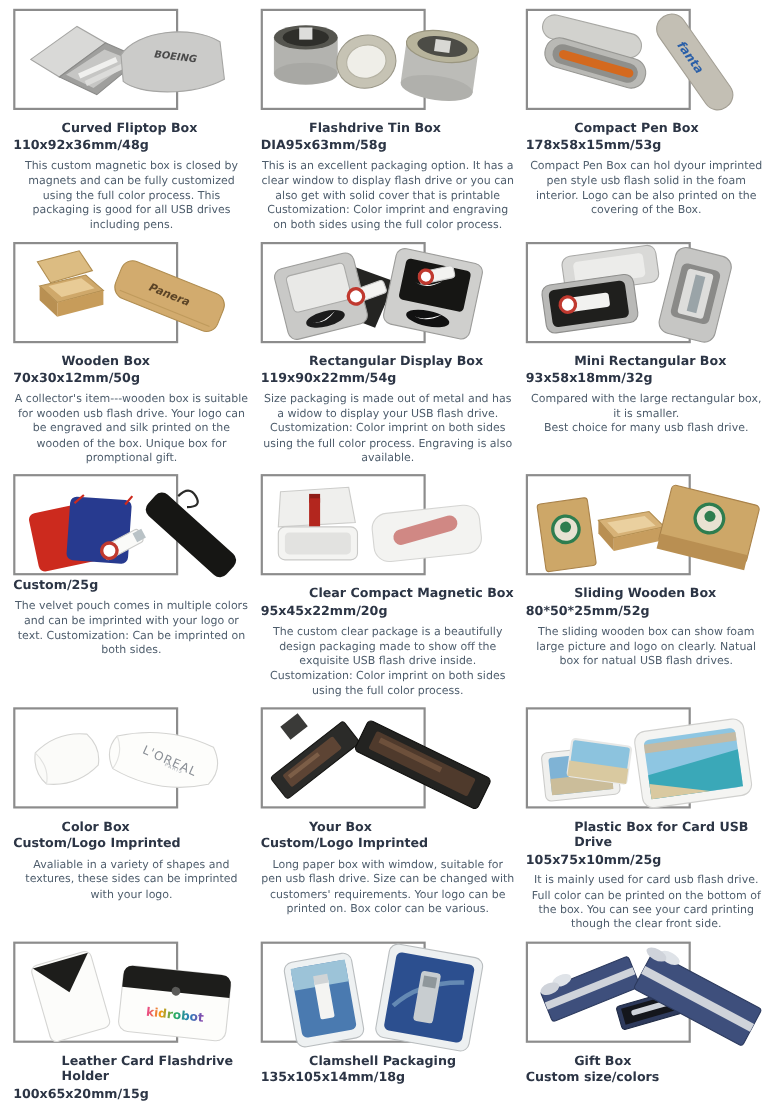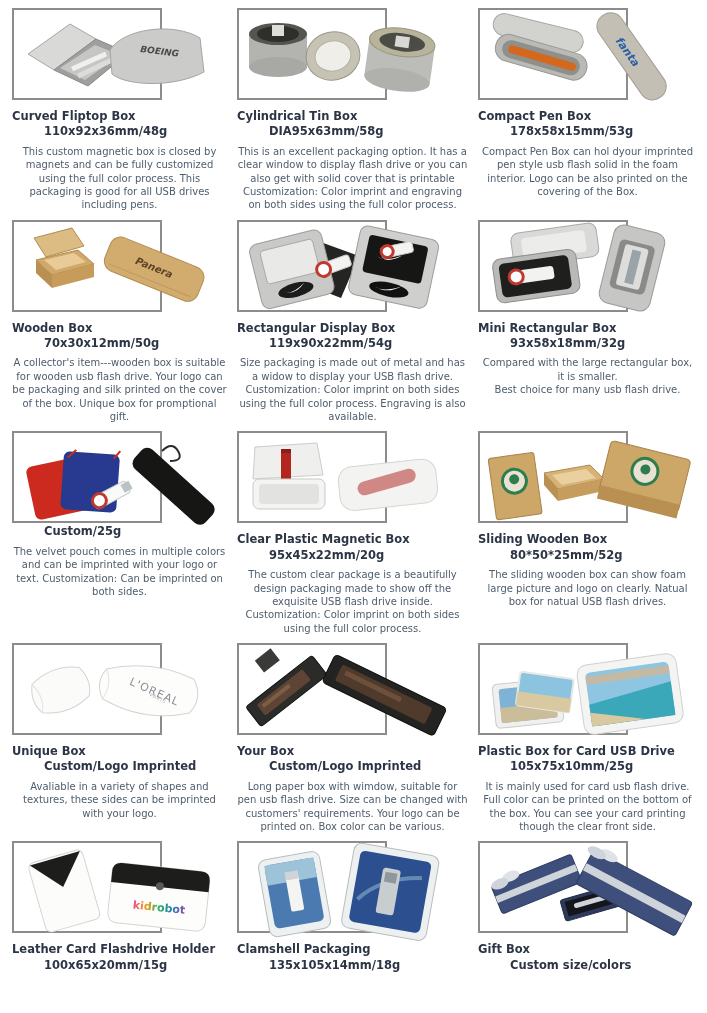--- a/index.html
+++ b/index.html
@@ -1,22 +1,22 @@
 <!DOCTYPE html>
 <html><head>
 <meta charset="utf-8">
 <style>
   html,body{margin:0;padding:0;background:#ffffff;}
   body{width:707px;font-family:"DejaVu Sans","Liberation Sans",sans-serif;}
   .grid{display:grid;grid-template-columns:225px 241px 229px;padding:8px 0 0 12px;}
   .cell{padding-right:10px;margin-bottom:8px;}
   .photo{position:relative;width:146px;height:88px;border:2px solid #8c8c8c;background:#fff;}
   .photo svg{position:absolute;left:2px;top:2px;overflow:visible;}
-  .title{font-size:11.5px;font-weight:bold;color:#2c3545;line-height:1.25;margin-top:9px;}
-  .spec{font-size:11.5px;font-weight:bold;color:#2c3545;line-height:1.25;margin-top:1px;margin-left:32px;}
+  .title{font-size:11.5px;font-weight:bold;color:#2c3545;line-height:1.25;margin-top:9px;margin-left:44px;}
+  .spec{font-size:11.5px;font-weight:bold;color:#2c3545;line-height:1.25;margin-top:1px;}
   .desc{font-size:10px;color:#4e5d6c;line-height:1.34;margin-top:6px;white-space:pre-line;text-align:center;}
   svg text{font-family:"DejaVu Sans","Liberation Sans",sans-serif;}
 </style>
 </head>
 <body>
 
 <div class="grid">
 
   <div class="cell">
     <div class="photo">
@@ -49,21 +49,21 @@
         </g>
         <g transform="rotate(8 158 46)">
           <rect x="126" y="30" width="66" height="38" fill="#bcbcb8"></rect>
           <ellipse cx="159" cy="68" rx="33" ry="11" fill="#b0b0ac"></ellipse>
           <ellipse cx="159" cy="30" rx="33" ry="14" fill="#b8b49c" stroke="#9a9680"></ellipse>
           <ellipse cx="159" cy="30" rx="23" ry="9" fill="#4c4c46"></ellipse>
           <rect x="152" y="24" width="14" height="11" fill="#d8d8d4"></rect>
         </g>
       </svg>
     </div>
-    <div class="title">Cylindrical Tin Box</div>
+    <div class="title">Flashdrive Tin Box</div>
     <div class="spec">DIA95x63mm/58g</div>
     <div class="desc">This is an excellent packaging option. It has a clear window to display flash drive or you can also get with solid cover that is printable Customization: Color imprint and engraving on both sides using the full color process.</div>
   </div>
 
   <div class="cell">
     <div class="photo">
       <svg width="200" height="88" viewBox="0 0 200 88">
         <g transform="rotate(14 55 30)">
           <rect x="8" y="10" width="92" height="22" rx="11" fill="#d2d2ce" stroke="#a8a8a4"></rect>
         </g>
@@ -93,21 +93,21 @@
         <polygon points="36,51 78,40 78,53 36,64" fill="#c79c5a"></polygon>
         <g transform="rotate(22 135 45)">
           <rect x="88" y="26" width="100" height="36" rx="11" fill="#d2ab6e" stroke="#b08d50"></rect>
           <line x1="94" y1="56" x2="182" y2="56" stroke="#bf9a5c"></line>
           <text x="118" y="46" font-size="10" font-style="italic" font-weight="bold" fill="#5a4326">Panera</text>
         </g>
       </svg>
     </div>
     <div class="title">Wooden Box</div>
     <div class="spec">70x30x12mm/50g</div>
-    <div class="desc">A collector's item---wooden box is suitable for wooden usb flash drive. Your logo can be packaging and silk printed on the cover of the box. Unique box for promptional gift.</div>
+    <div class="desc">A collector's item---wooden box is suitable for wooden usb flash drive. Your logo can be engraved and silk printed on the wooden of the box. Unique box for promptional gift.</div>
   </div>
 
   <div class="cell">
     <div class="photo">
       <svg width="200" height="88" viewBox="0 0 200 88">
         <polygon points="74,16 118,32 100,74 64,60" fill="#242422"></polygon>
         <g transform="rotate(-14 52 46)">
           <rect x="14" y="12" width="74" height="66" rx="8" fill="#c9c9c7" stroke="#9c9c9a"></rect>
           <rect x="24" y="20" width="54" height="34" rx="4" fill="#e9e9e7" stroke="#aaaaa8"></rect>
           <ellipse cx="50" cy="66" rx="18" ry="7" fill="#1c1c1c"></ellipse>
@@ -194,21 +194,21 @@
         <rect x="40" y="14" width="10" height="8" fill="#8f1d17"></rect>
         <rect x="40" y="18" width="10" height="32" fill="#b3261e"></rect>
         <rect x="12" y="44" width="72" height="30" rx="6" fill="#f4f4f2" stroke="#c9c9c7"></rect>
         <rect x="18" y="49" width="60" height="20" rx="4" fill="#e2e2e0"></rect>
         <g transform="rotate(-6 146 50)">
           <rect x="98" y="28" width="98" height="44" rx="14" fill="#f3f3f1" stroke="#d5d5d3"></rect>
           <rect x="116" y="40" width="60" height="14" rx="7" fill="#c05a55" opacity="0.7" transform="rotate(-10 146 47)"></rect>
         </g>
       </svg>
     </div>
-    <div class="title">Clear Plastic Magnetic Box</div>
+    <div class="title">Clear Compact Magnetic Box</div>
     <div class="spec">95x45x22mm/20g</div>
     <div class="desc">The custom clear package is a beautifully design packaging made to show off the exquisite USB flash drive inside. Customization: Color imprint on both sides using the full color process.</div>
   </div>
 
   <div class="cell">
     <div class="photo">
       <svg width="200" height="88" viewBox="0 0 200 88">
         <g transform="rotate(-8 34 50)">
           <rect x="10" y="20" width="46" height="62" rx="3" fill="#cda768" stroke="#a9824a"></rect>
           <circle cx="33" cy="46" r="12" fill="#e9e2d2" stroke="#2e7d4f" stroke-width="3"></circle>
@@ -239,21 +239,21 @@
           <path d="M20,28 Q28,44 20,58" fill="none" stroke="#e2e2e0"></path>
         </g>
         <g transform="rotate(8 132 44)">
           <path d="M88,28 Q132,12 176,26 Q188,44 176,60 Q132,76 88,58 Q78,42 88,28 Z" fill="#fdfdfb" stroke="#d4d4d2"></path>
           <path d="M88,28 Q96,43 88,58" fill="none" stroke="#e2e2e0"></path>
           <text x="112" y="40" font-size="11" letter-spacing="1" fill="#8a8f96" transform="rotate(16 112 40)">L'OREAL</text>
           <text x="134" y="49" font-size="4.5" letter-spacing="1" fill="#a5aab0" transform="rotate(16 134 49)">PARIS</text>
         </g>
       </svg>
     </div>
-    <div class="title">Unique Box</div>
+    <div class="title">Color Box</div>
     <div class="spec">Custom/Logo Imprinted</div>
     <div class="desc">Avaliable in a variety of shapes and textures, these sides can be imprinted with your logo.</div>
   </div>
 
   <div class="cell">
     <div class="photo">
       <svg width="200" height="88" viewBox="0 0 200 88">
         <g transform="rotate(-38 45 45)">
           <rect x="4" y="32" width="84" height="25" rx="3" fill="#2b2b29" stroke="#131311"></rect>
           <rect x="14" y="37" width="58" height="14" rx="2" fill="#5d4434"></rect>

